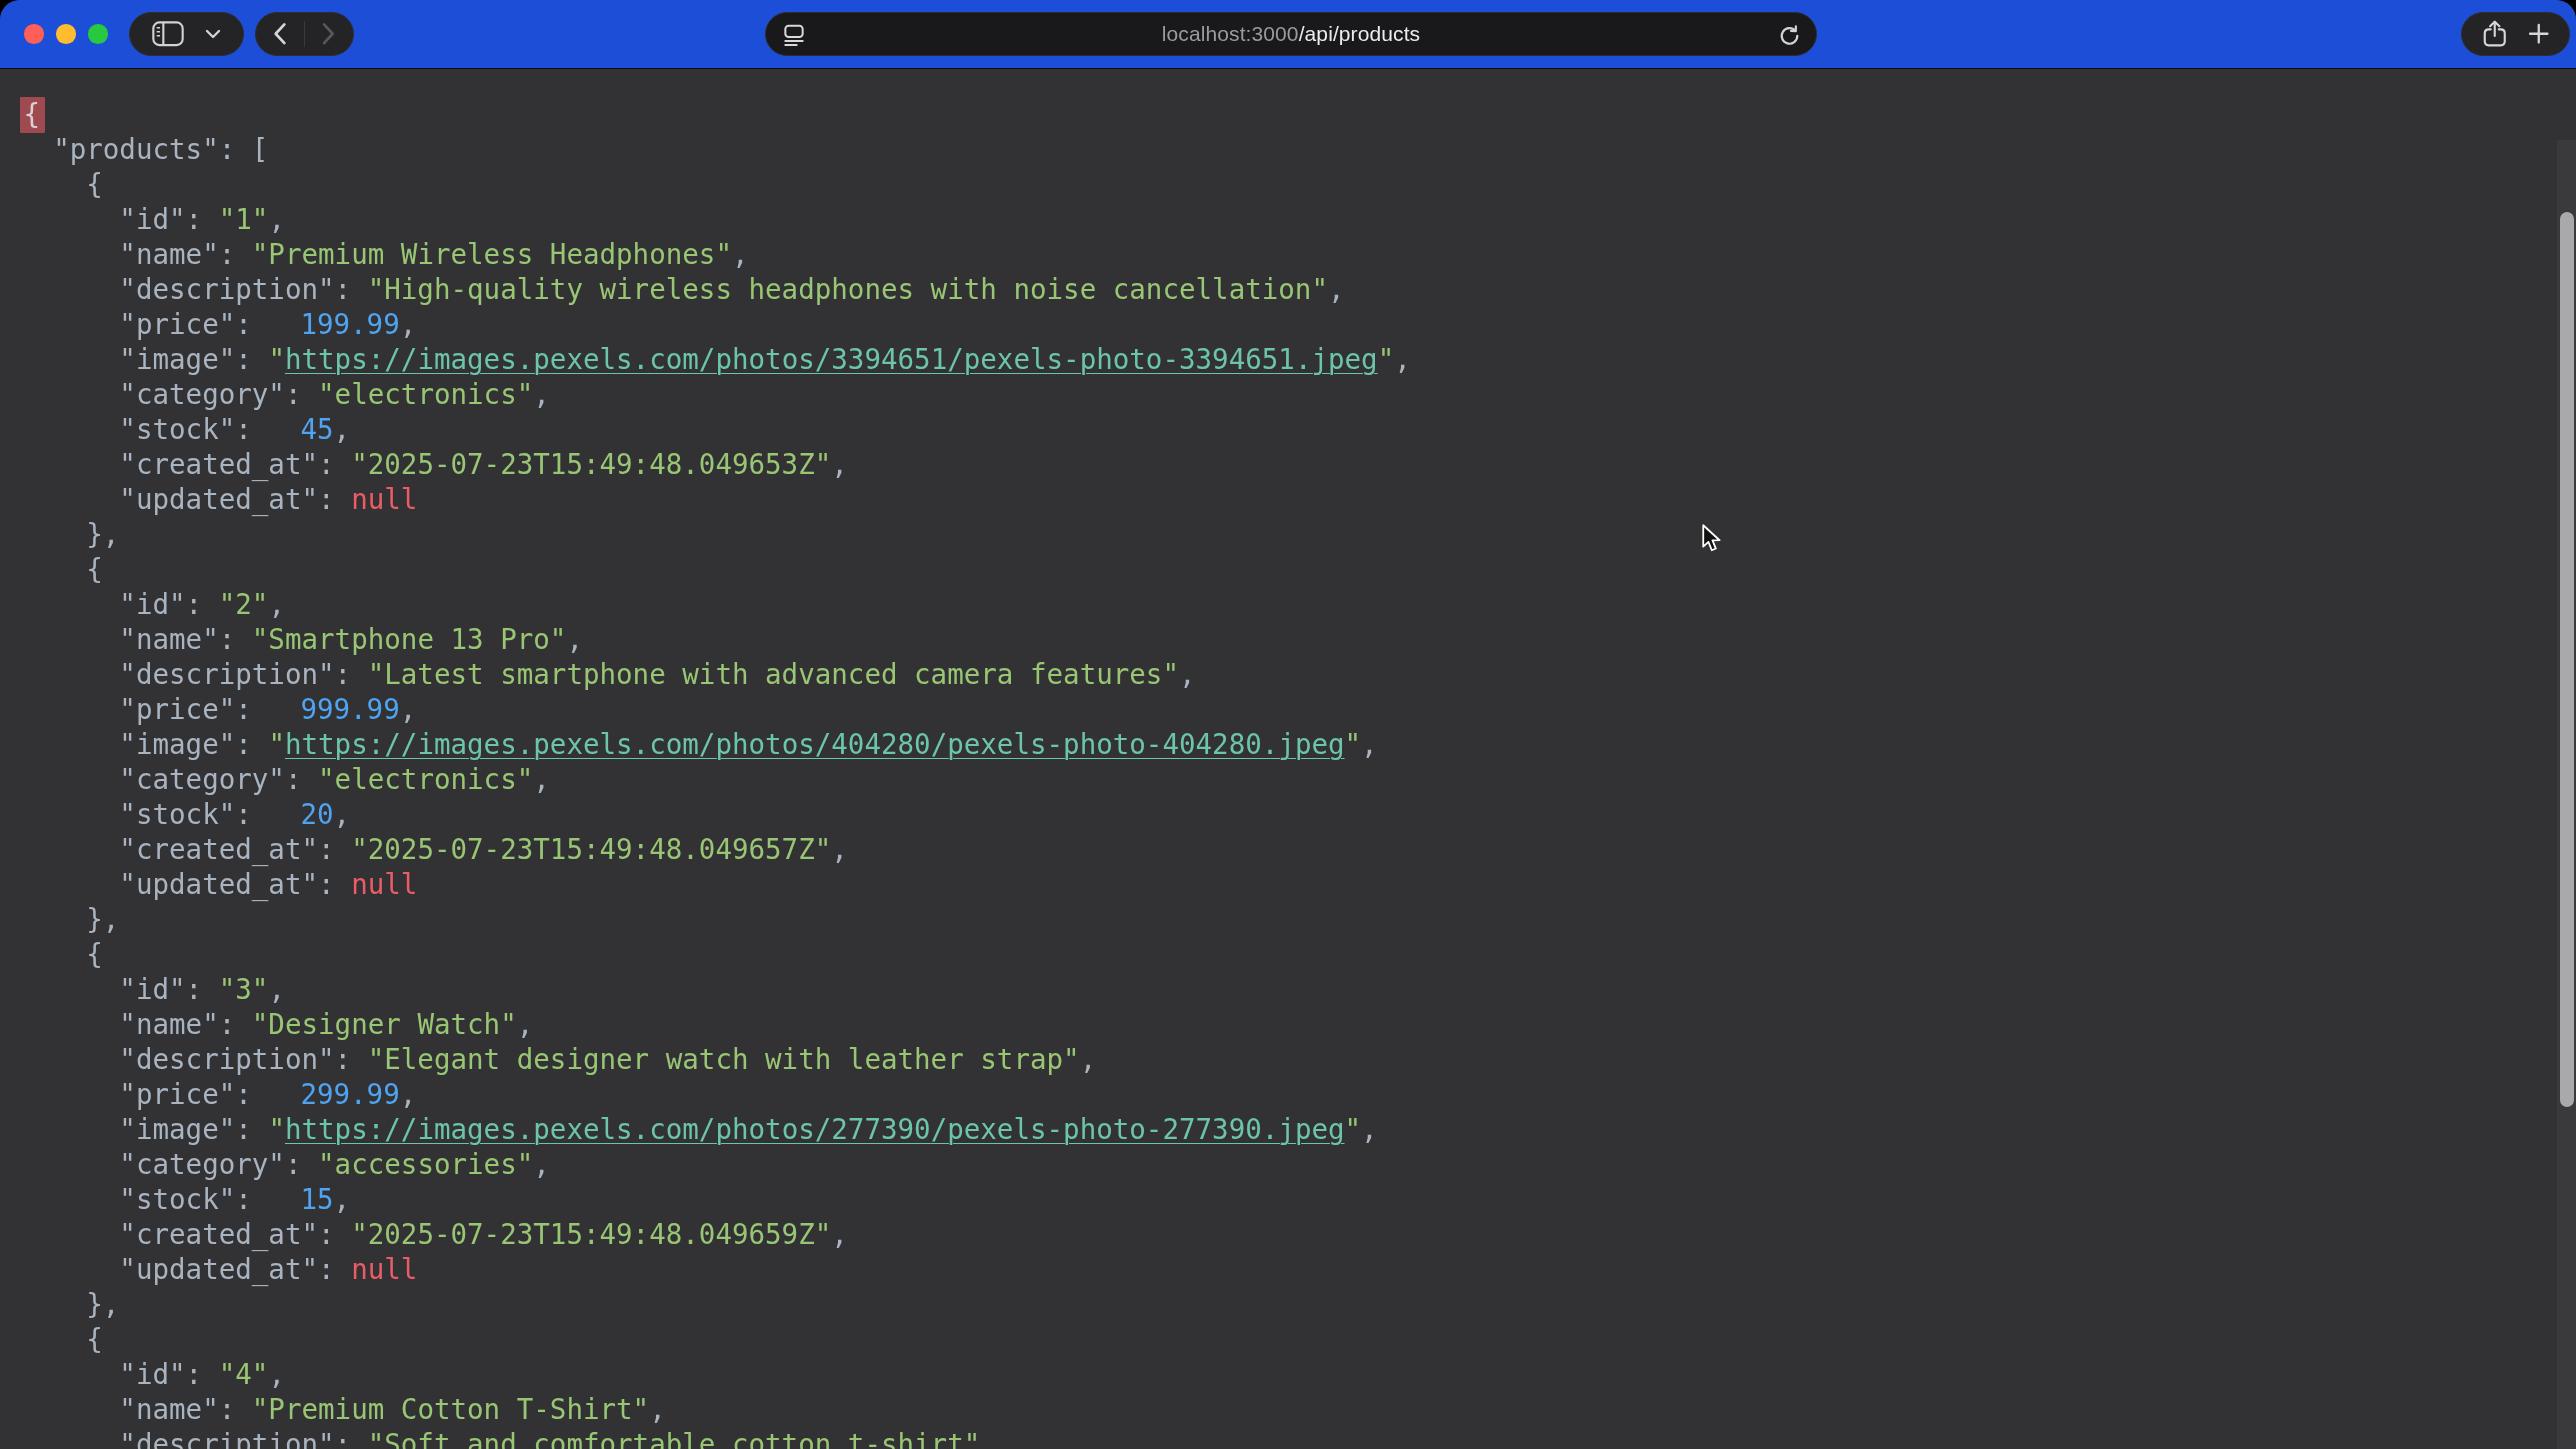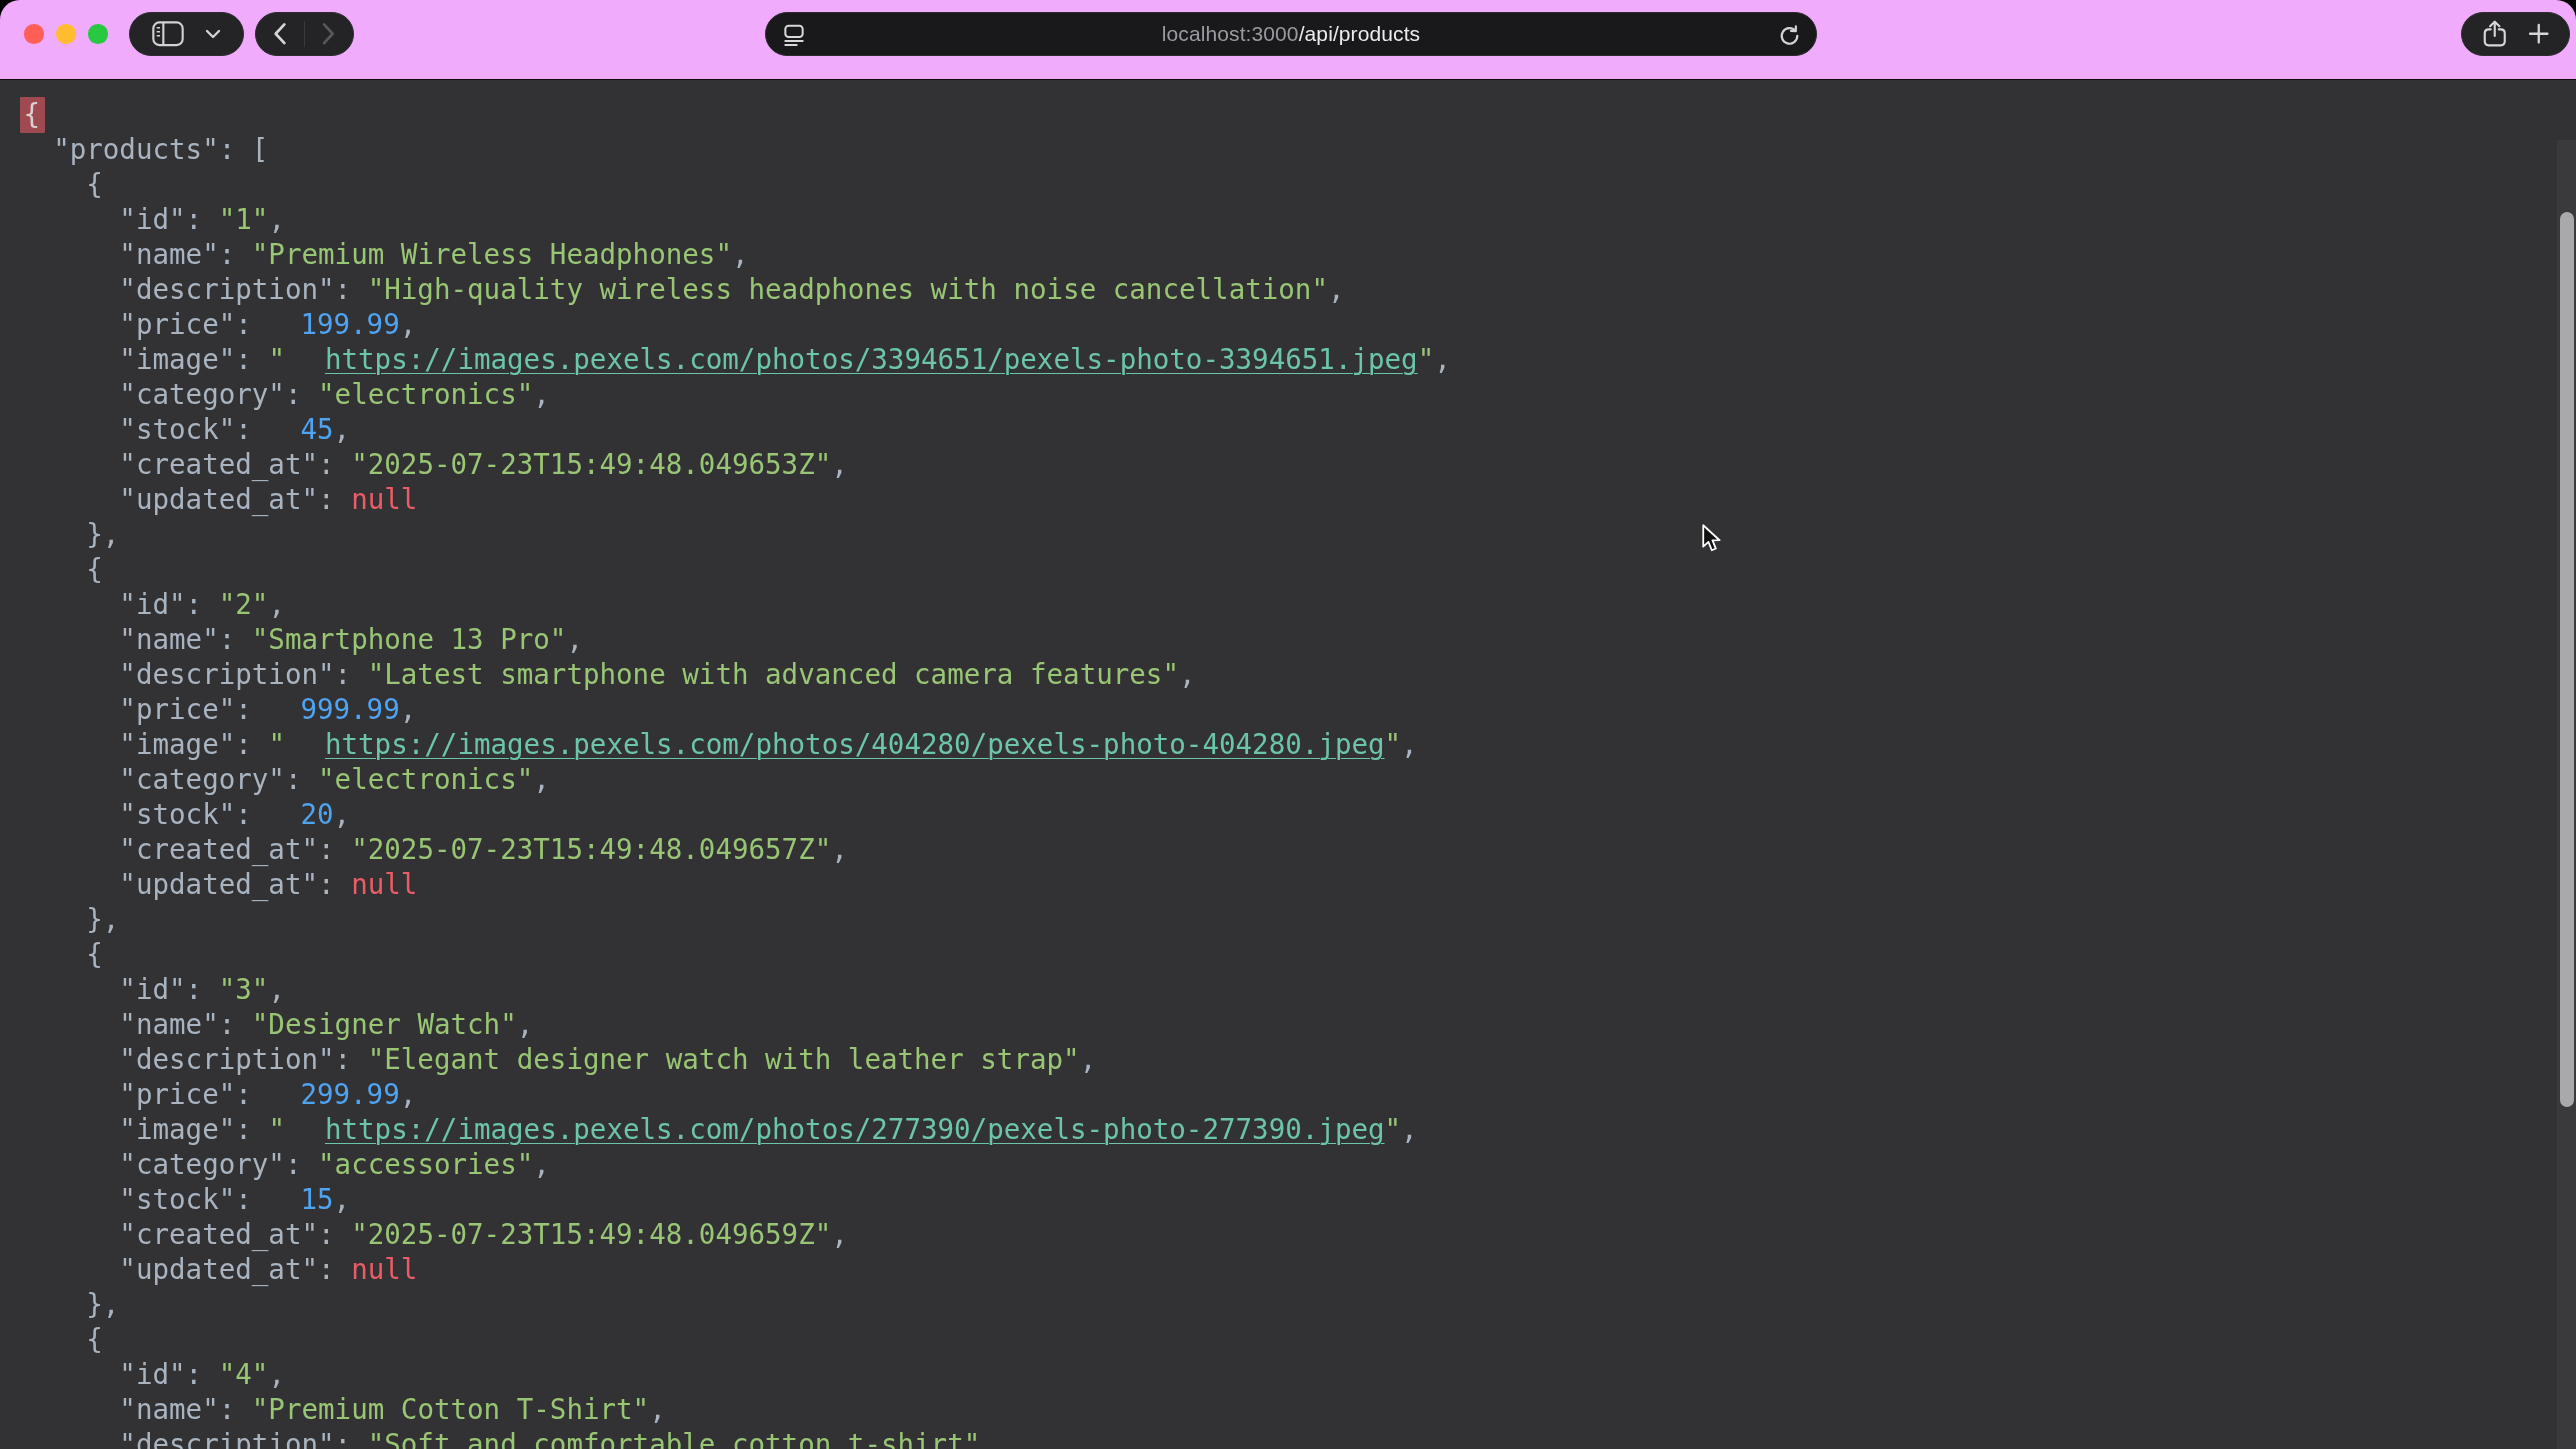--- a/index.html
+++ b/index.html
@@ -8,22 +8,22 @@
 
   .window {
     position:absolute; inset:0;
     border-radius:20px 20px 0 0;
     overflow:hidden;
     background:#323234;
   }
 
   
   .toolbar {
-    position:relative; height:80px;
-    background:#f0abfc;
+    position:relative; height:69px;
+    background:#1d4ed8;
     border-bottom:1.3px solid #0c0c0d;
   }
   .traffic-lights { position:absolute; left:24px; top:24px; display:flex; gap:12.7px; }
   .tl { width:19.5px; height:19.5px; border-radius:50%; }
 
   .pill {
     position:absolute; top:12px; height:44px;
     border-radius:22px;
     background:#242427;
     border:1.3px solid #2e2e31;
@@ -61,21 +61,21 @@
     font-family:"DejaVu Sans Mono", monospace;
     font-size:27.5px; line-height:35px;
     white-space:pre;
   }
   .ln { height:35px; }
   .tk-k { color:var(--c-key); }
   .tk-p { color:var(--c-punct); }
   .tk-s { color:var(--c-string); }
   .tk-n { color:var(--c-number);margin-left:32px; }
   .tk-x { color:var(--c-null); }
-  a.tk-a { color:var(--c-link); text-decoration-thickness:1.3px; text-underline-offset:4px; cursor:pointer;margin-left:40px; }
+  a.tk-a { color:var(--c-link); text-decoration-thickness:1.3px; text-underline-offset:4px; cursor:pointer; }
   .tk-hl { background:var(--c-hl-bg); color:var(--c-hl-fg); padding:1.3px 4.7px 2.7px 3.4px; border-radius:1.3px; }
 
   
   .scroll-track {
     position:absolute; right:0; top:70px; bottom:0; width:19px;
     background:rgba(255,255,255,0.045);
   }
   .scroll-thumb {
     position:absolute; right:2px; top:72px; width:14px; height:895px;
     border-radius:7.4px; background:#a9a9ab;

